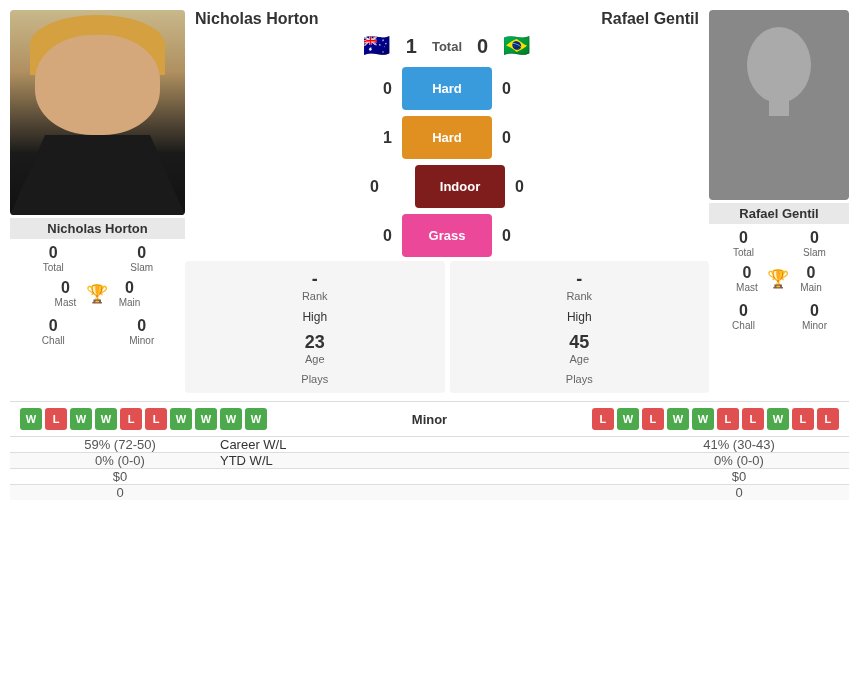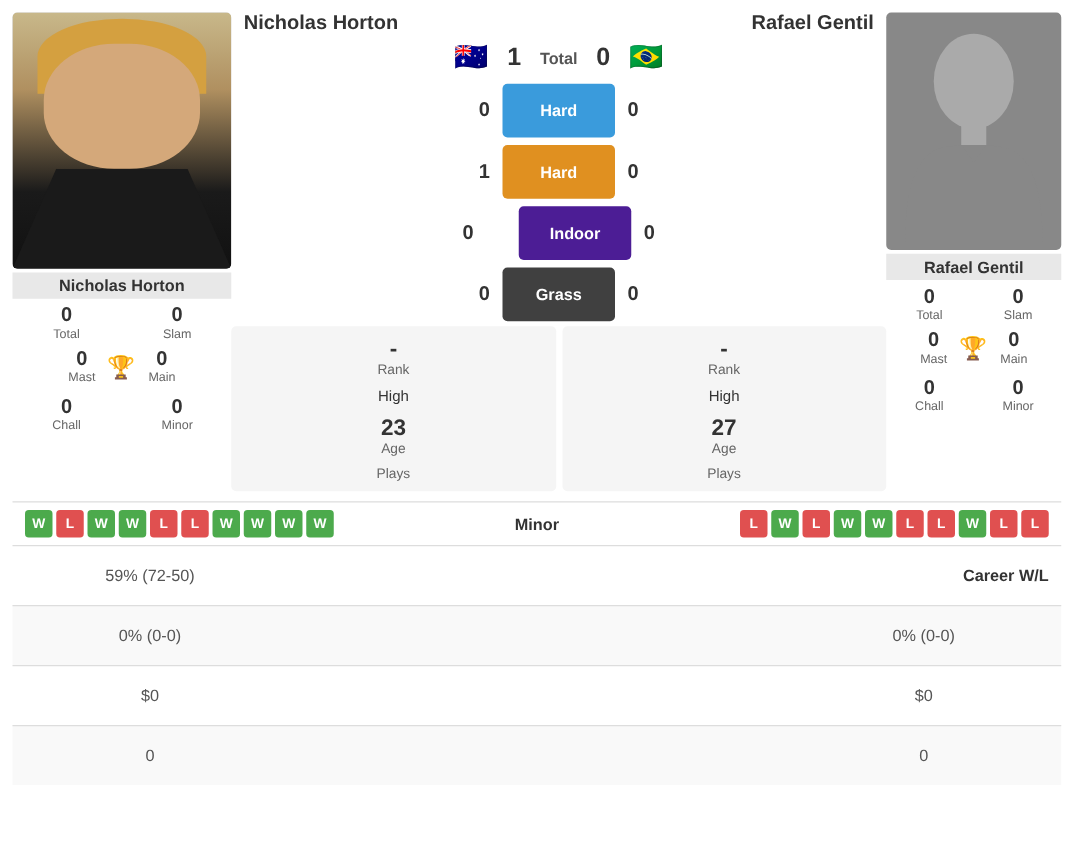--- a/index.html
+++ b/index.html
@@ -70,22 +70,22 @@
       padding: 14px 0;
       border-radius: 4px;
       text-align: center;
       color: white;
       font-size: 13px;
       font-weight: bold;
     }
 
     .surface-btn.hard { background: #3a9bdc; }
     .surface-btn.clay { background: #e09020; }
-    .surface-btn.indoor { background: #4c1d95; margin-left: 26px; }
-    .surface-btn.grass { background: #404040; }
+    .surface-btn.indoor { background: #7f1d1d; margin-left: 26px; }
+    .surface-btn.grass { background: #ec4899; }
 
     .stats-card {
       background: #f5f5f5;
       border-radius: 4px;
       padding: 8px;
       flex: 1;
       display: flex;
       flex-direction: column;
       align-items: center;
       gap: 8px;
@@ -151,40 +151,40 @@
     }
 
     .badge.w { background: #4caa4c; }
     .badge.l { background: #e05050; }
 
     
     .stats-row {
       display: flex;
       align-items: center;
       justify-content: space-between;
-      padding: 16px 10px;
+      padding: 0 10px;
       border-top: 1px solid #ddd;
       background: #fff;
     }
 
     .stats-row:nth-child(even) {
       background: #f9f9f9;
     }
 
     .stats-row-value {
       width: 200px;
       text-align: center;
       font-size: 13px;
       color: #555;
     }
 
     .stats-row-label {
       flex: 1;
-      text-align: right;
-      font-weight: bold;
+      text-align: left;
+      font-weight: normal;
       font-size: 13px;
     }
 
     .center-col {
       flex: 1;
     }
 
     
     .top-area {
       display: flex;
@@ -390,21 +390,21 @@
 
         <div class="stats-card">
           <div class="stat-item">
             <span class="stat-value">-</span>
             <span class="stat-label">Rank</span>
           </div>
           <div class="stat-item">
             <span class="stat-label" style="color:#333;font-size:12px;">High</span>
           </div>
           <div class="stat-item">
-            <span class="stat-value">27</span>
+            <span class="stat-value">45</span>
             <span class="stat-label">Age</span>
           </div>
           <div class="stat-item">
             <span class="stat-label">Plays</span>
           </div>
         </div>
       </div>
     </div>
 
     <div class="right-photo-info">
@@ -481,24 +481,26 @@
         <div class="badge l">L</div>
         <div class="badge w">W</div>
         <div class="badge l">L</div>
         <div class="badge l">L</div>
       </div>
   </div>
 
   <div class="stats-row">
     <span class="stats-row-value">59% (72-50)</span>
     <span class="stats-row-label">Career W/L</span>
+    <span class="stats-row-value">41% (30-43)</span>
   </div>
 
   <div class="stats-row">
     <span class="stats-row-value">0% (0-0)</span>
+    <span class="stats-row-label">YTD W/L</span>
     <span class="stats-row-value">0% (0-0)</span>
   </div>
 
   <div class="stats-row">
     <span class="stats-row-value">$0</span>
     <span class="stats-row-value">$0</span>
   </div>
 
   <div class="stats-row">
     <span class="stats-row-value">0</span>

